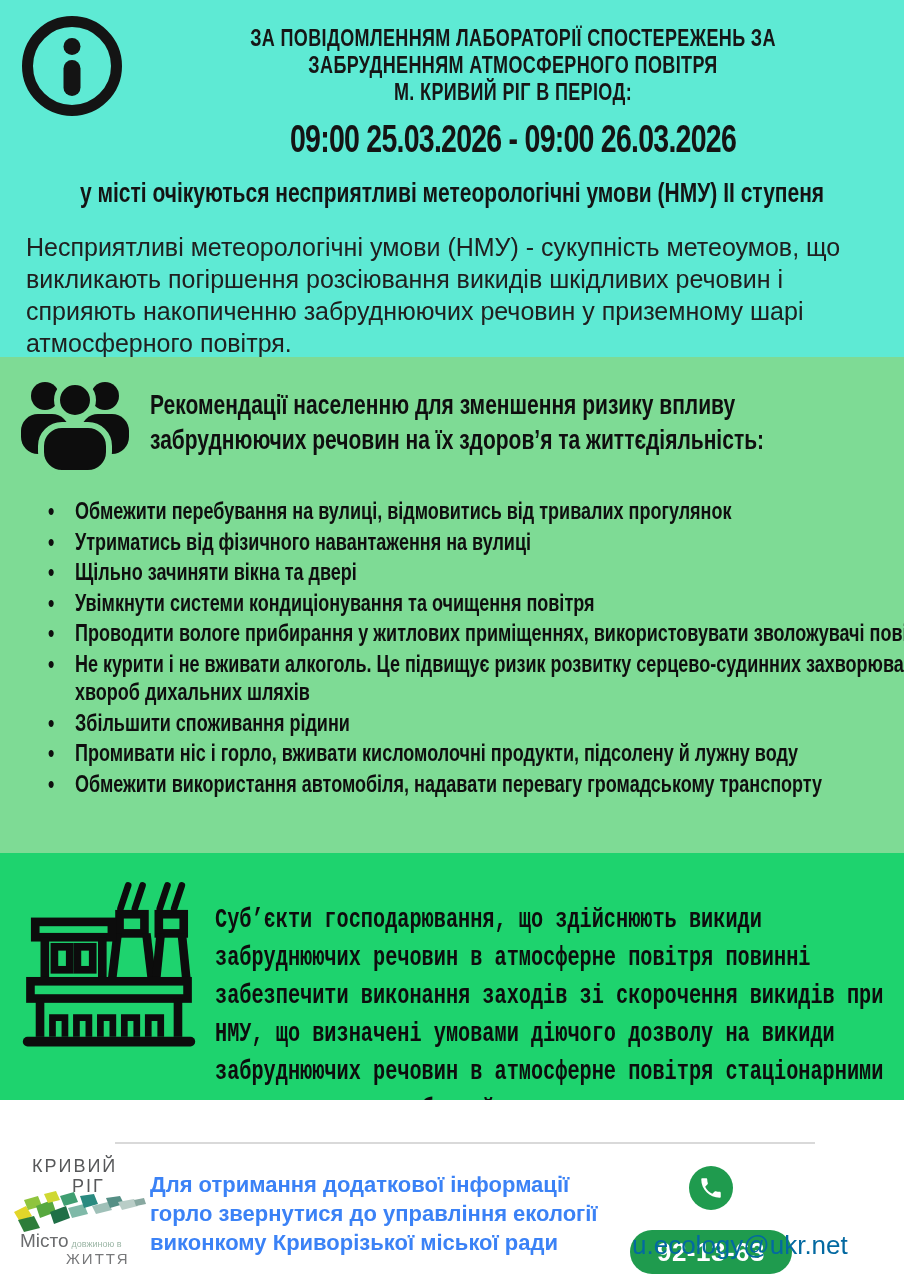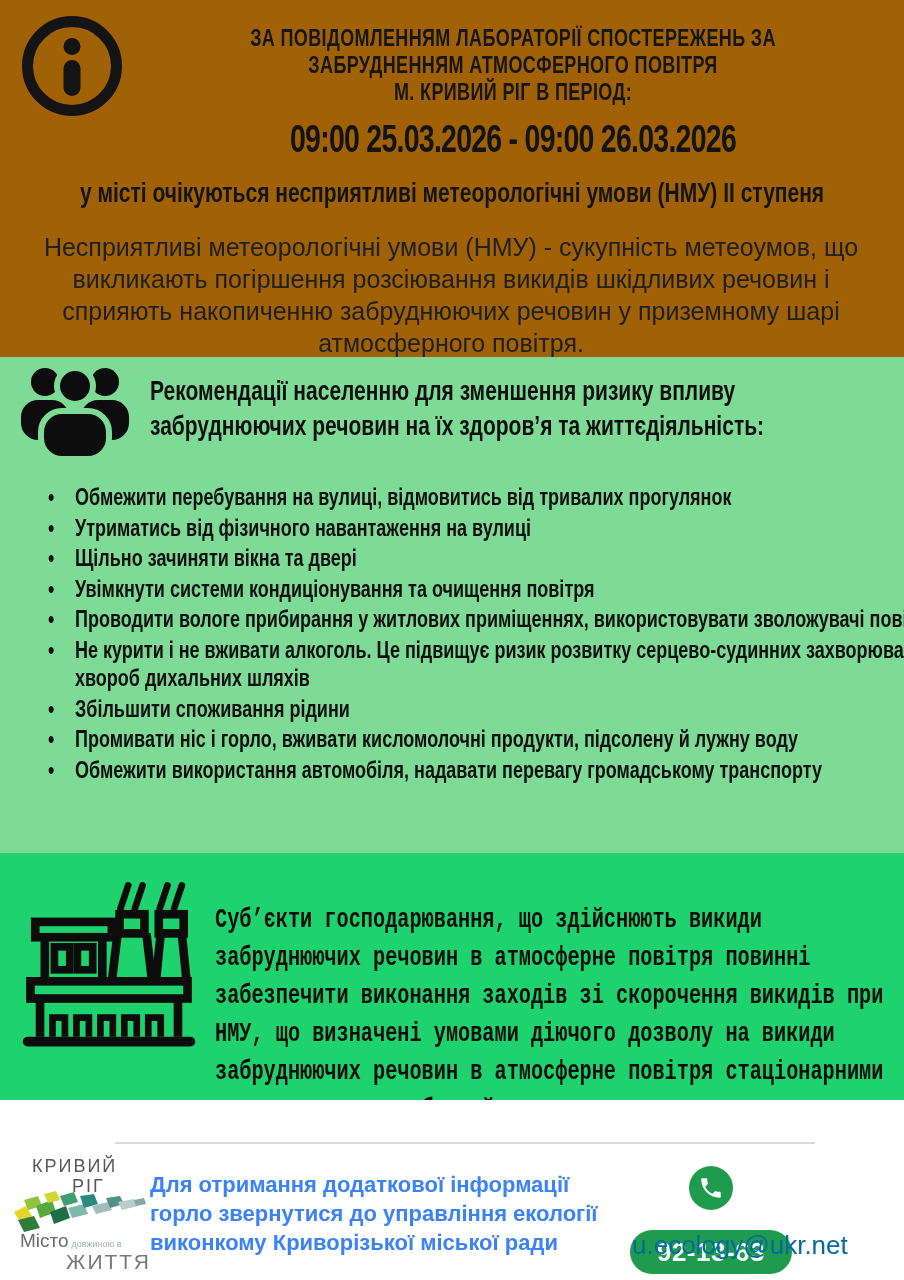--- a/index.html
+++ b/index.html
@@ -1,38 +1,38 @@
 <!DOCTYPE html>
 <html><head>
 <meta charset="utf-8">
 <style>
   html,body{margin:0;padding:0;width:904px;height:1280px;overflow:hidden;background:#ffffff;
     font-family:"Liberation Sans","DejaVu Sans",sans-serif;}
   
   .cond{transform:scaleX(0.75);transform-origin:0 0;width:133.333%;}
 
   
-  .top{position:relative;width:904px;height:357px;background:#a16207;overflow:hidden;}
+  .top{position:relative;width:904px;height:357px;background:#5eead4;overflow:hidden;}
   .info-icon{position:absolute;left:22px;top:16px;width:100px;height:100px;
     border:11px solid #141414;border-radius:50%;box-sizing:border-box;}
   .info-icon .dot{position:absolute;left:50%;top:11px;transform:translateX(-50%);
     width:17px;height:17px;background:#141414;border-radius:50%;}
   .info-icon .stem{position:absolute;left:50%;top:33px;transform:translateX(-50%);
     width:17px;height:36px;background:#141414;border-radius:9px;}
   .offset{margin-left:122px;}
   .hdr{padding-top:24px;text-align:center;font-weight:700;font-size:24px;line-height:27px;
     color:#161616;letter-spacing:.5px;}
   .date{margin-top:12px;text-align:center;font-weight:800;font-size:38px;line-height:44px;
     color:#141414;letter-spacing:-1px;}
   .alert{margin-top:17px;text-align:center;font-weight:700;font-size:28px;line-height:30px;
     color:#141414;white-space:nowrap;}
-  .definition{margin:23px 28px 0 26px;font-size:25px;line-height:32px;font-weight:400;color:#202020;text-align:center;}
-
-  
-  .rec{width:904px;height:496px;background:#7edb95;box-sizing:border-box;overflow:hidden;}
+  .definition{margin:23px 28px 0 26px;font-size:25px;line-height:32px;font-weight:400;color:#202020;}
+
+  
+  .rec{width:904px;height:496px;background:#7edb95;box-sizing:border-box;padding-top:14px;overflow:hidden;}
   .rec-head{display:flex;}
   .rec-ic{width:150px;flex:none;display:flex;justify-content:center;padding-top:2px;}
   .rec-title-wrap{flex:1;padding-top:16px;}
   .rec-title{font-size:28px;font-weight:800;line-height:35px;color:#0f0f0f;}
   .rec-list{margin:22px 28px 0 48px;list-style:none;padding:0;}
   .rec-list li{display:flex;font-size:24px;font-weight:700;line-height:28.5px;margin-bottom:2px;color:#0f0f0f;}
   .rec-list .blt{flex:none;width:36px;font-size:24px;}
 
   
   .biz{width:904px;height:247px;background:#1ed36e;display:flex;box-sizing:border-box;overflow:hidden;}
@@ -42,21 +42,21 @@
 
   
   .footer{position:relative;width:891px;height:180px;background:#ffffff;}
   .divider{position:absolute;left:115px;top:42px;width:700px;height:2px;background:#d9d9d9;}
   .logo{position:absolute;left:20px;top:52px;width:170px;height:125px;}
   .logo .k1{position:absolute;left:12px;top:4px;font-size:18px;letter-spacing:2px;color:#57585a;}
   .logo .k2{position:absolute;left:52px;top:24px;font-size:18px;letter-spacing:2px;color:#57585a;}
   .logo svg{position:absolute;left:-10px;top:34px;}
   .logo .m1{position:absolute;left:0;top:78px;font-size:19px;color:#6b6c6e;}
   .logo .m1 small{font-size:9px;color:#9cb6a6;margin-left:3px;margin-top:40px;}
-  .logo .m2{position:absolute;left:46px;top:98px;font-size:21px;letter-spacing:2px;color:#77787a;}
+  .logo .m2{position:absolute;left:46px;top:98px;font-size:15px;letter-spacing:2px;color:#77787a;}
   .f-info{position:absolute;left:150px;top:70px;width:500px;font-size:22px;font-weight:700;
     line-height:29px;color:#3b82f6;}
   .phone-row{position:absolute;left:630px;top:66px;display:flex;align-items:center;gap:20px;flex-direction:column;}
   .phone-circle{width:44px;height:44px;border-radius:50%;background:#1f9b4e;display:flex;
     align-items:center;justify-content:center;}
   .phone-pill{width:162px;height:44px;border-radius:22px;background:#1f9b4e;color:#ffffff;
     font-size:26px;font-weight:700;letter-spacing:.5px;display:flex;align-items:center;
     justify-content:center;border:none;cursor:pointer;}
   .email{position:absolute;left:632px;top:130px;font-size:26px;color:#0369a1;text-decoration:none;}
 </style>

